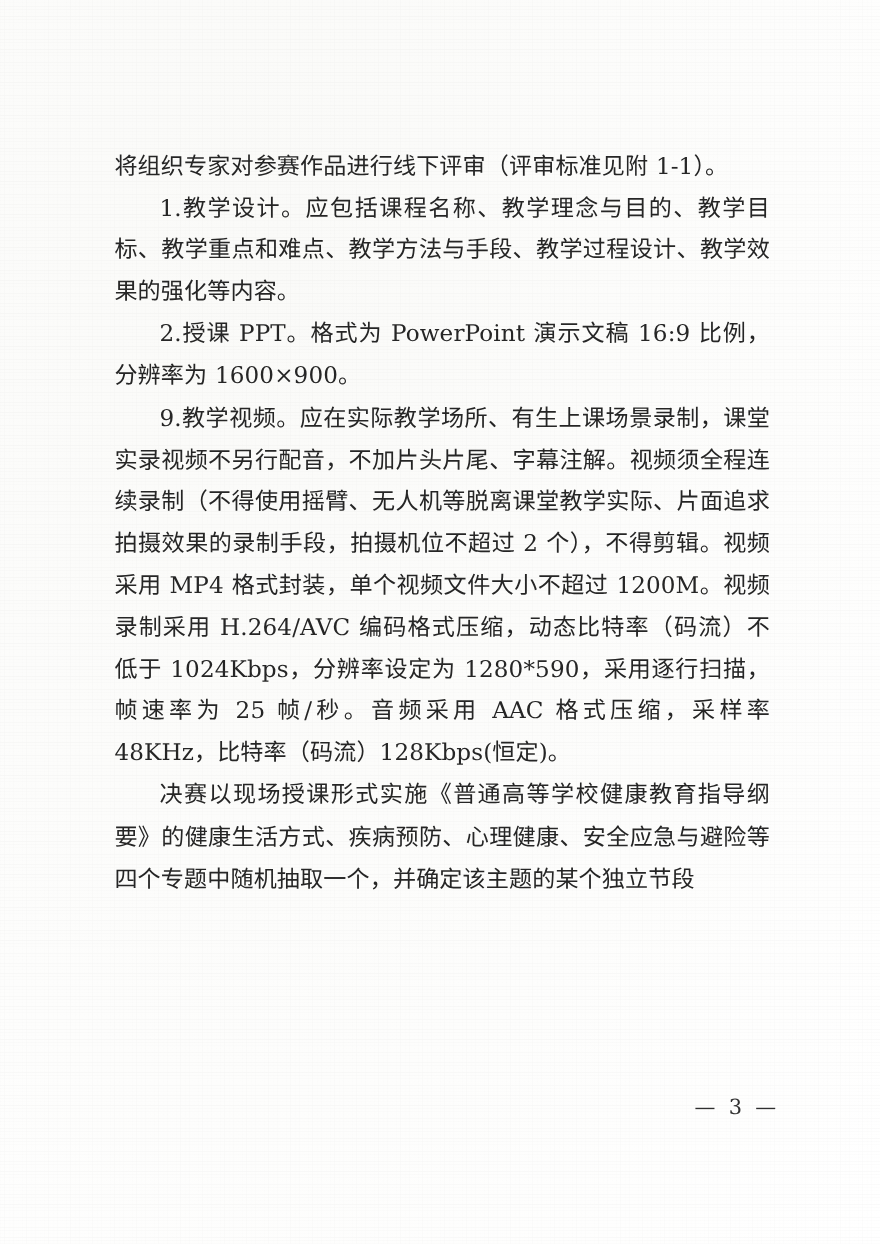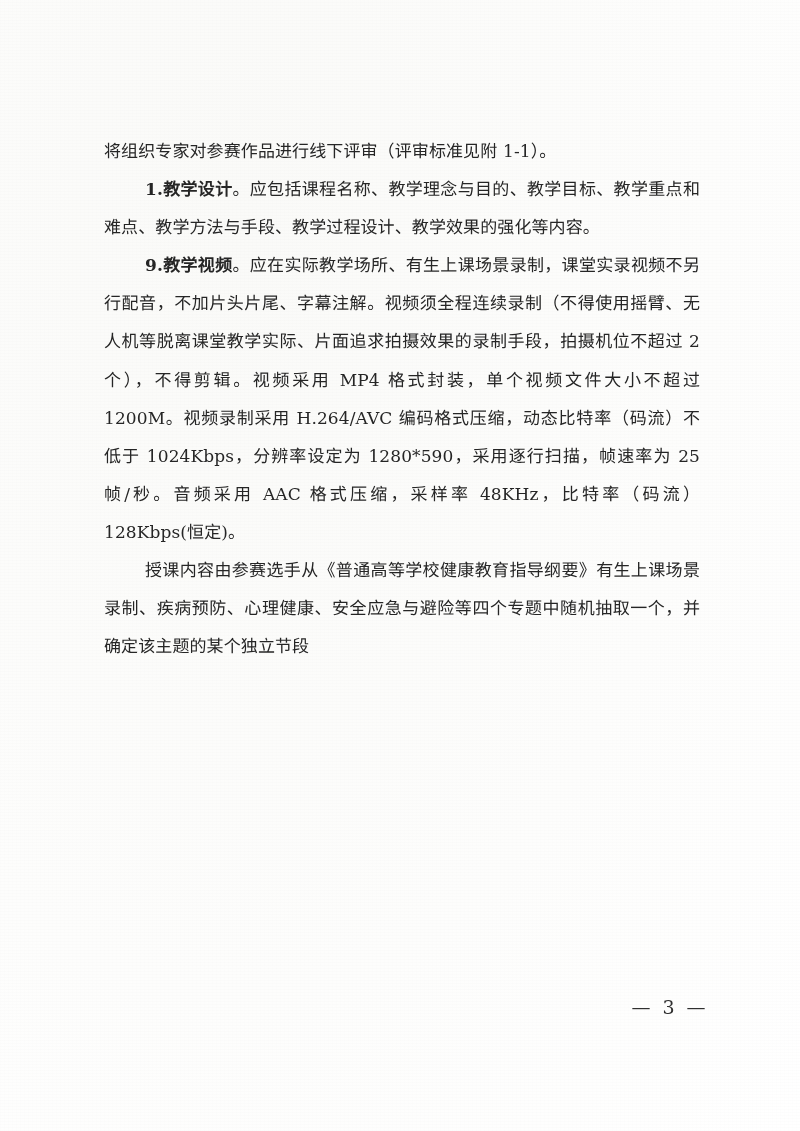--- a/index.html
+++ b/index.html
@@ -36,36 +36,36 @@
   .text-body {
     position: absolute;
     left: 104px;
     top: 132px;
     width: 596px;
   }
 
   p.para {
     margin: 0;
     padding: 0;
-    font-size: 17px;
+    font-size: 21px;
     line-height: 38.1px;
     text-align: justify;
     text-align-last: left;
     text-justify: inter-character;
     letter-spacing: 0.1px;
     word-spacing: 0.2px;
     color: #262626;
   }
 
   p.indent {
     text-indent: 41px;
   }
 
   .bold-lead {
-    font-weight: bold;
+    font-weight: normal;
   }
 
   .page-number {
     position: absolute;
     left: 0;
     right: 0;
     top: 996px;
     text-align: center;
     font-size: 19px;
     color: #303030;
@@ -94,25 +94,26 @@
 
 <div class="page">
   <div class="scan-tint"></div>
 
   <div class="text-body">
 
     <p class="para">将组织专家对参赛作品进行线下评审（评审标准见附 1-1）。</p>
 
     <p class="para indent"><span class="bold-lead">1.教学设计</span><span>。应包括课程名称、教学理念与目的、教学目标、教学重点和难点、教学方法与手段、教学过程设计、教学效果的强化等内容。</span></p>
 
+    <p class="para indent"><span class="bold-lead">2.授课 PPT</span><span>。格式为 PowerPoint 演示文稿 16:9 比例，分辨率为 1600×900。</span></p>
 
     <p class="para indent"><span class="bold-lead">9.教学视频</span><span>。应在实际教学场所、有生上课场景录制，课堂实录视频不另行配音，不加片头片尾、字幕注解。视频须全程连续录制（不得使用摇臂、无人机等脱离课堂教学实际、片面追求拍摄效果的录制手段，拍摄机位不超过 2 个），不得剪辑。视频采用 MP4 格式封装，单个视频文件大小不超过 1200M。视频录制采用 H.264/AVC 编码格式压缩，动态比特率（码流）不低于 1024Kbps，分辨率设定为 1280*590，采用逐行扫描，帧速率为 25 帧/秒。音频采用 AAC 格式压缩，采样率 48KHz，比特率（码流）128Kbps(恒定)。</span></p>
 
 
-    <p class="para indent">授课内容由参赛选手从《普通高等学校健康教育指导纲要》有生上课场景录制、疾病预防、心理健康、安全应急与避险等四个专题中随机抽取一个，并确定该主题的某个独立节段</p>
+    <p class="para indent">决赛以现场授课形式实施《普通高等学校健康教育指导纲要》的健康生活方式、疾病预防、心理健康、安全应急与避险等四个专题中随机抽取一个，并确定该主题的某个独立节段</p>
 
   </div>
 
   <div class="page-number">
     <span class="page-number-inner">— 3 —</span>
   </div>
 
   <div class="grain"></div>
 </div>
 

